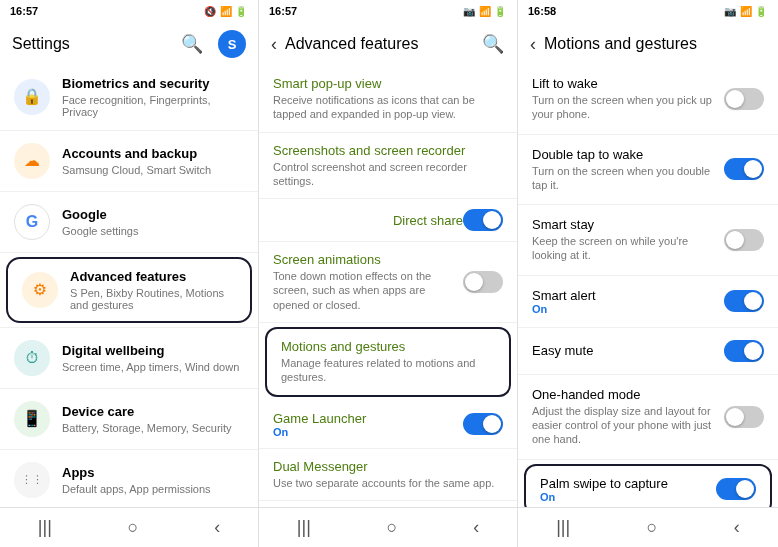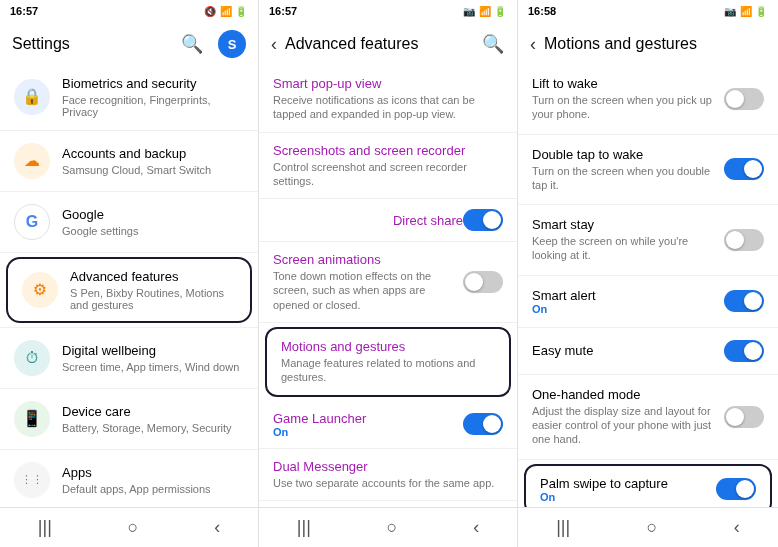--- a/index.html
+++ b/index.html
@@ -104,21 +104,21 @@
       margin-right: 12px;
       flex-shrink: 0;
     }
     .icon-blue { background: #e8f0fe; color: #1a73e8; }
     .icon-orange { background: #fff3e0; color: #f57c00; }
     .item-text {
       flex: 1;
     }
     .item-title {
       font-size: 13px;
-      font-weight: 400;
+      font-weight: 700;
       color: #000;
       line-height: 1.3;
     }
     .item-subtitle {
       font-size: 11px;
       color: #757575;
       margin-top: 1px;
     }
     .divider {
       height: 1px;
@@ -144,21 +144,21 @@
       border-bottom: 1px solid #f0f0f0;
     }
     .setting-row.highlighted {
       border: 2px solid #1a1a2e;
       border-radius: 10px;
       margin: 2px 6px;
     }
     .setting-row-title {
       font-size: 13px;
       font-weight: 500;
-      color: #a21caf;
+      color: #4d7c0f;
     }
     .setting-row-desc {
       font-size: 11px;
       color: #777;
       margin-top: 2px;
       line-height: 1.3;
     }
     .setting-row-header {
       display: flex;
       align-items: center;

